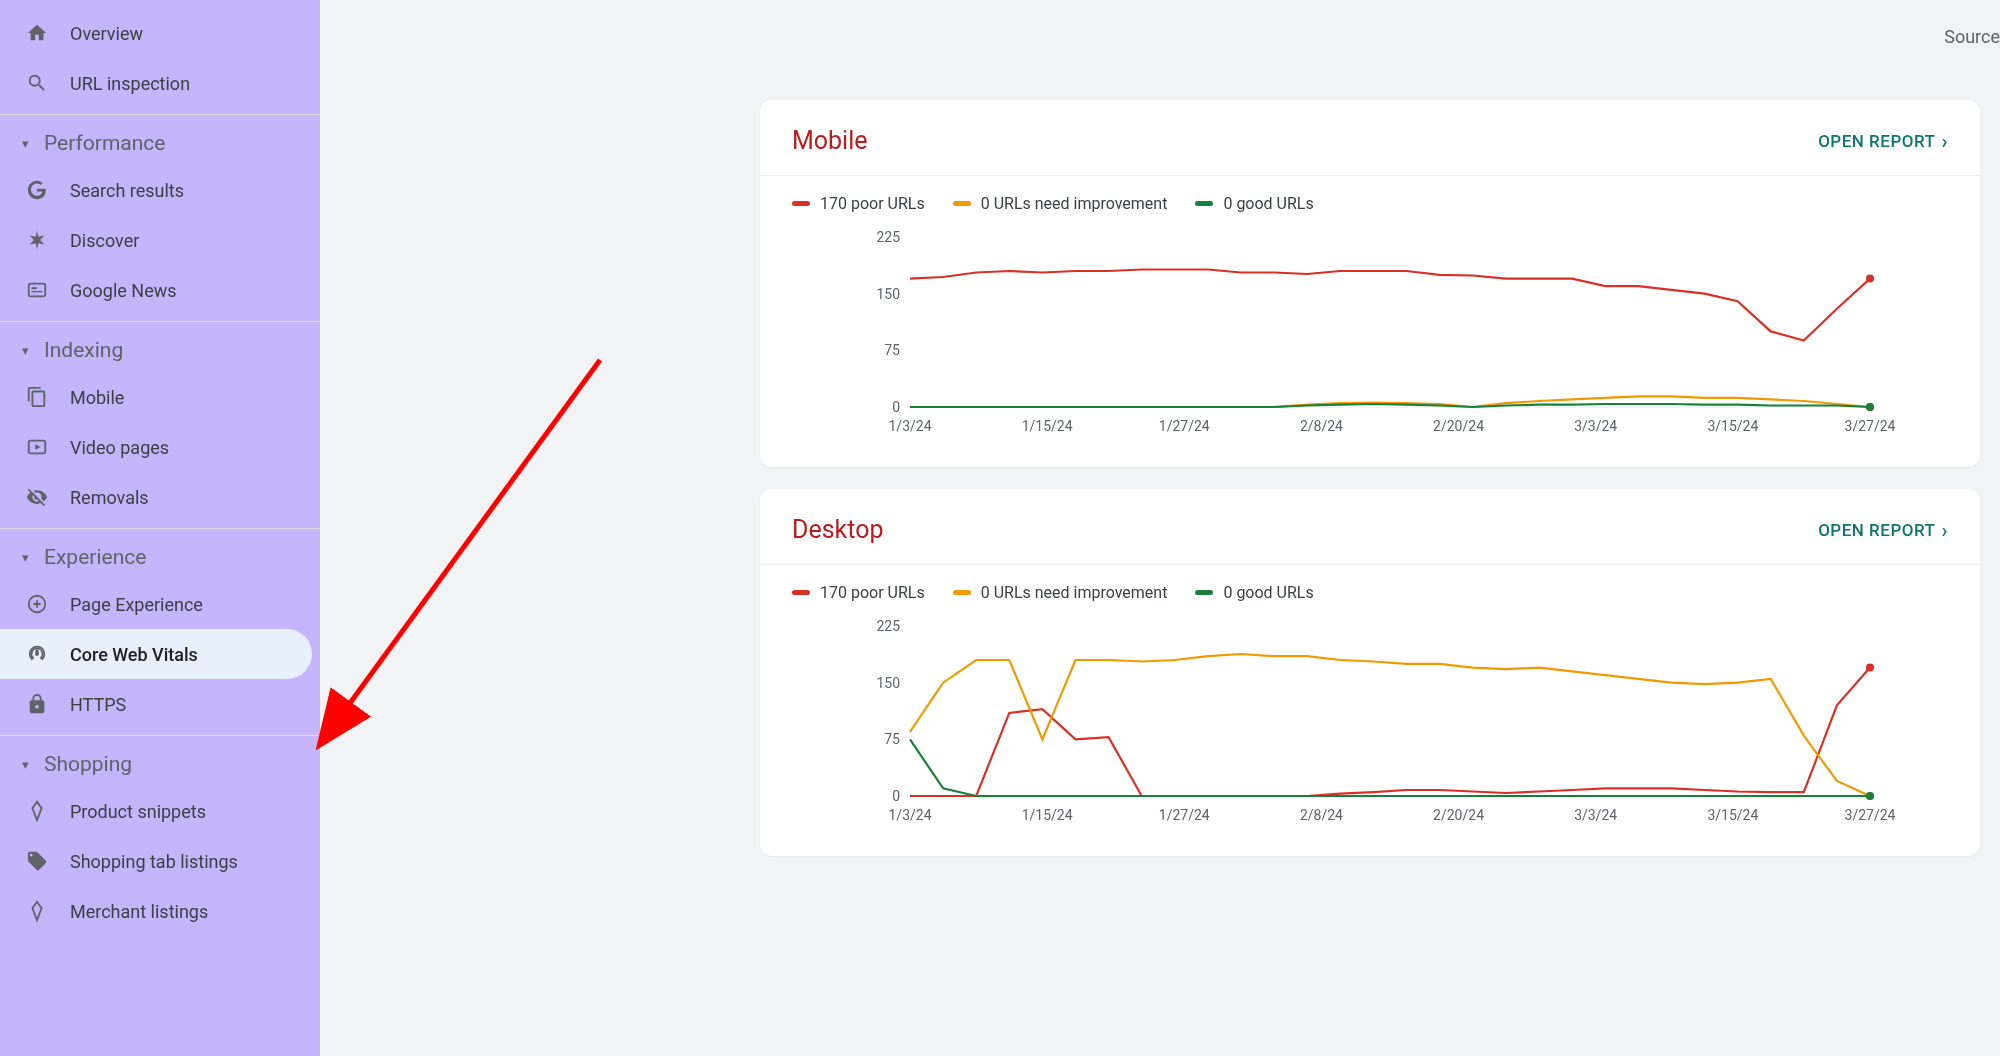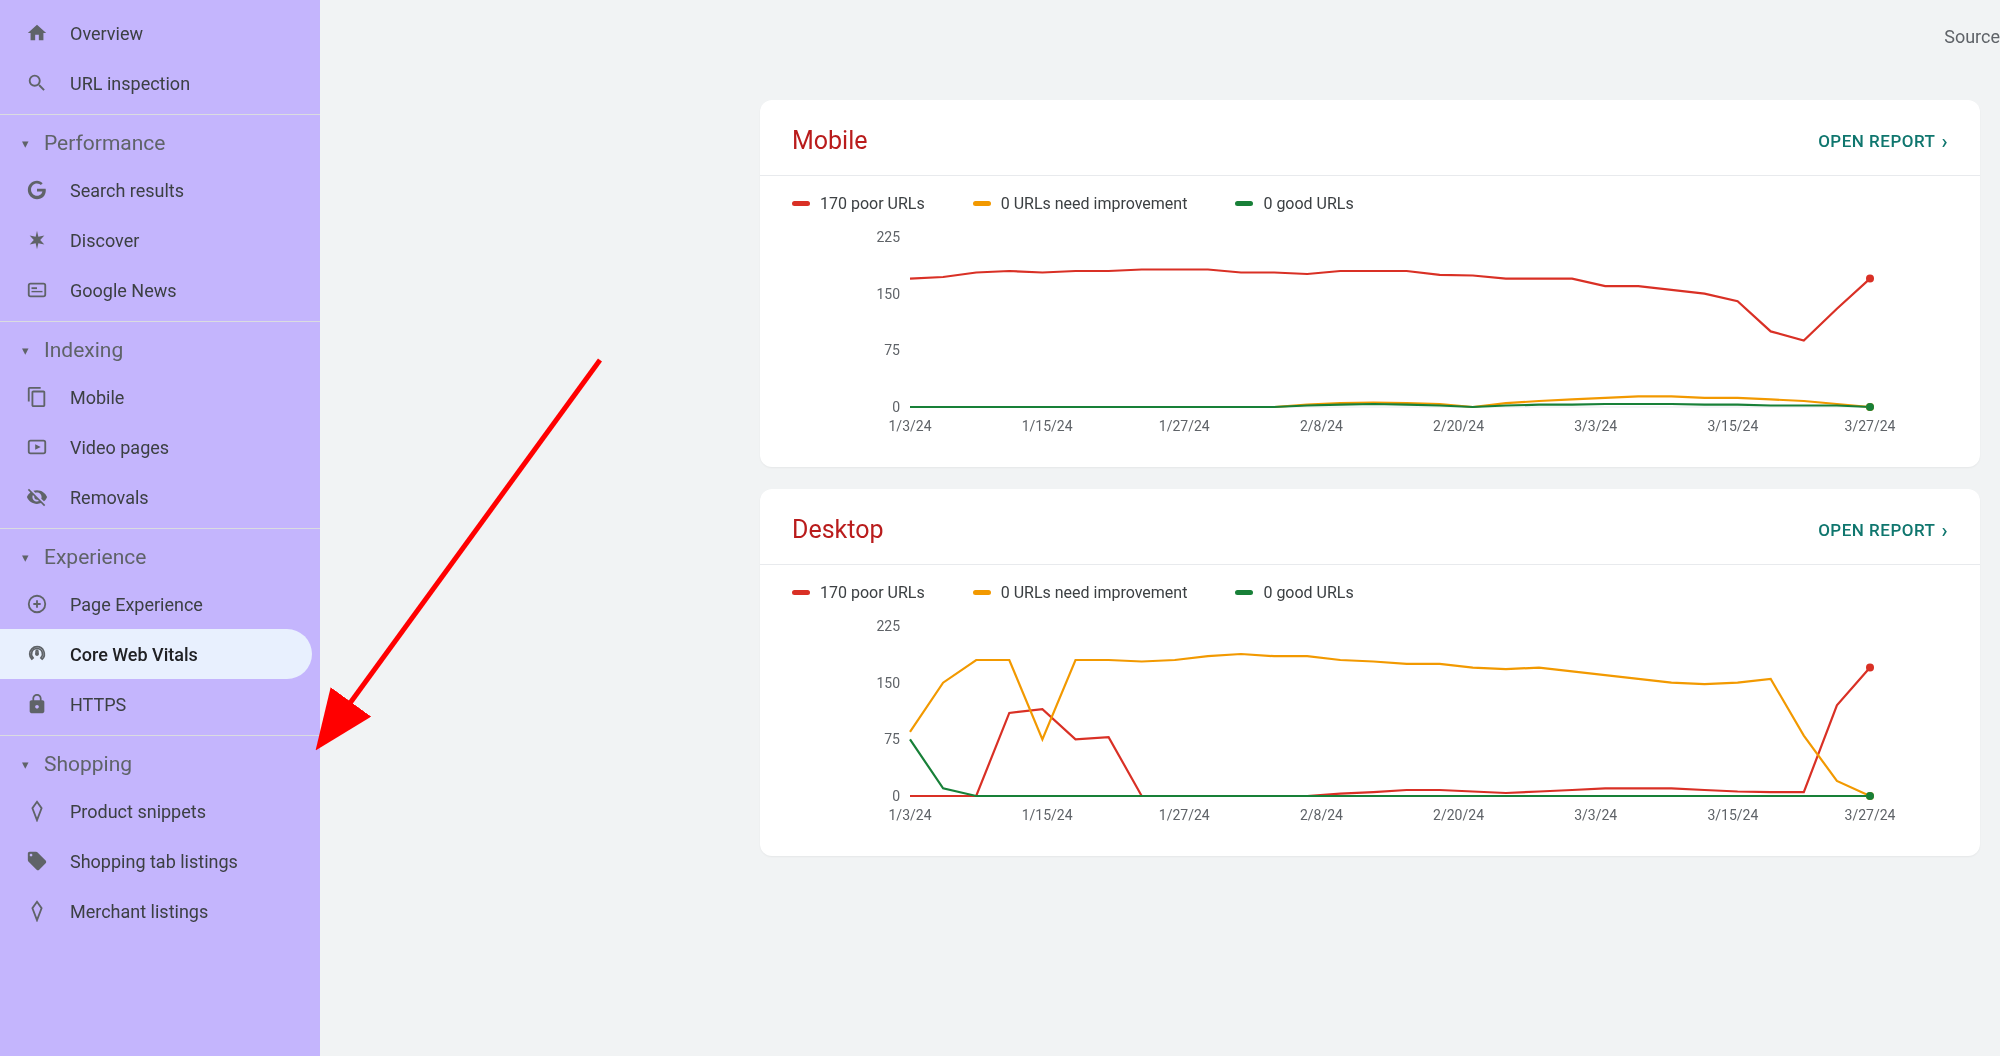--- a/index.html
+++ b/index.html
@@ -114,21 +114,21 @@
   align-items: center;
   color: #0f766e;
   font-size: 17px;
   font-weight: 500;
   cursor: pointer;
   letter-spacing: 0.5px;
 }
 .open-report .chev { margin-left: 6px; font-size: 20px; }
 .legend {
   display: flex;
-  gap: 48px;
+  gap: 28px;
   padding: 18px 32px 10px 32px;
 }
 .legend-item {
   display: flex;
   align-items: center;
   font-size: 16px;
   color: #3c4043;
 }
 .legend-swatch {
   width: 18px;

